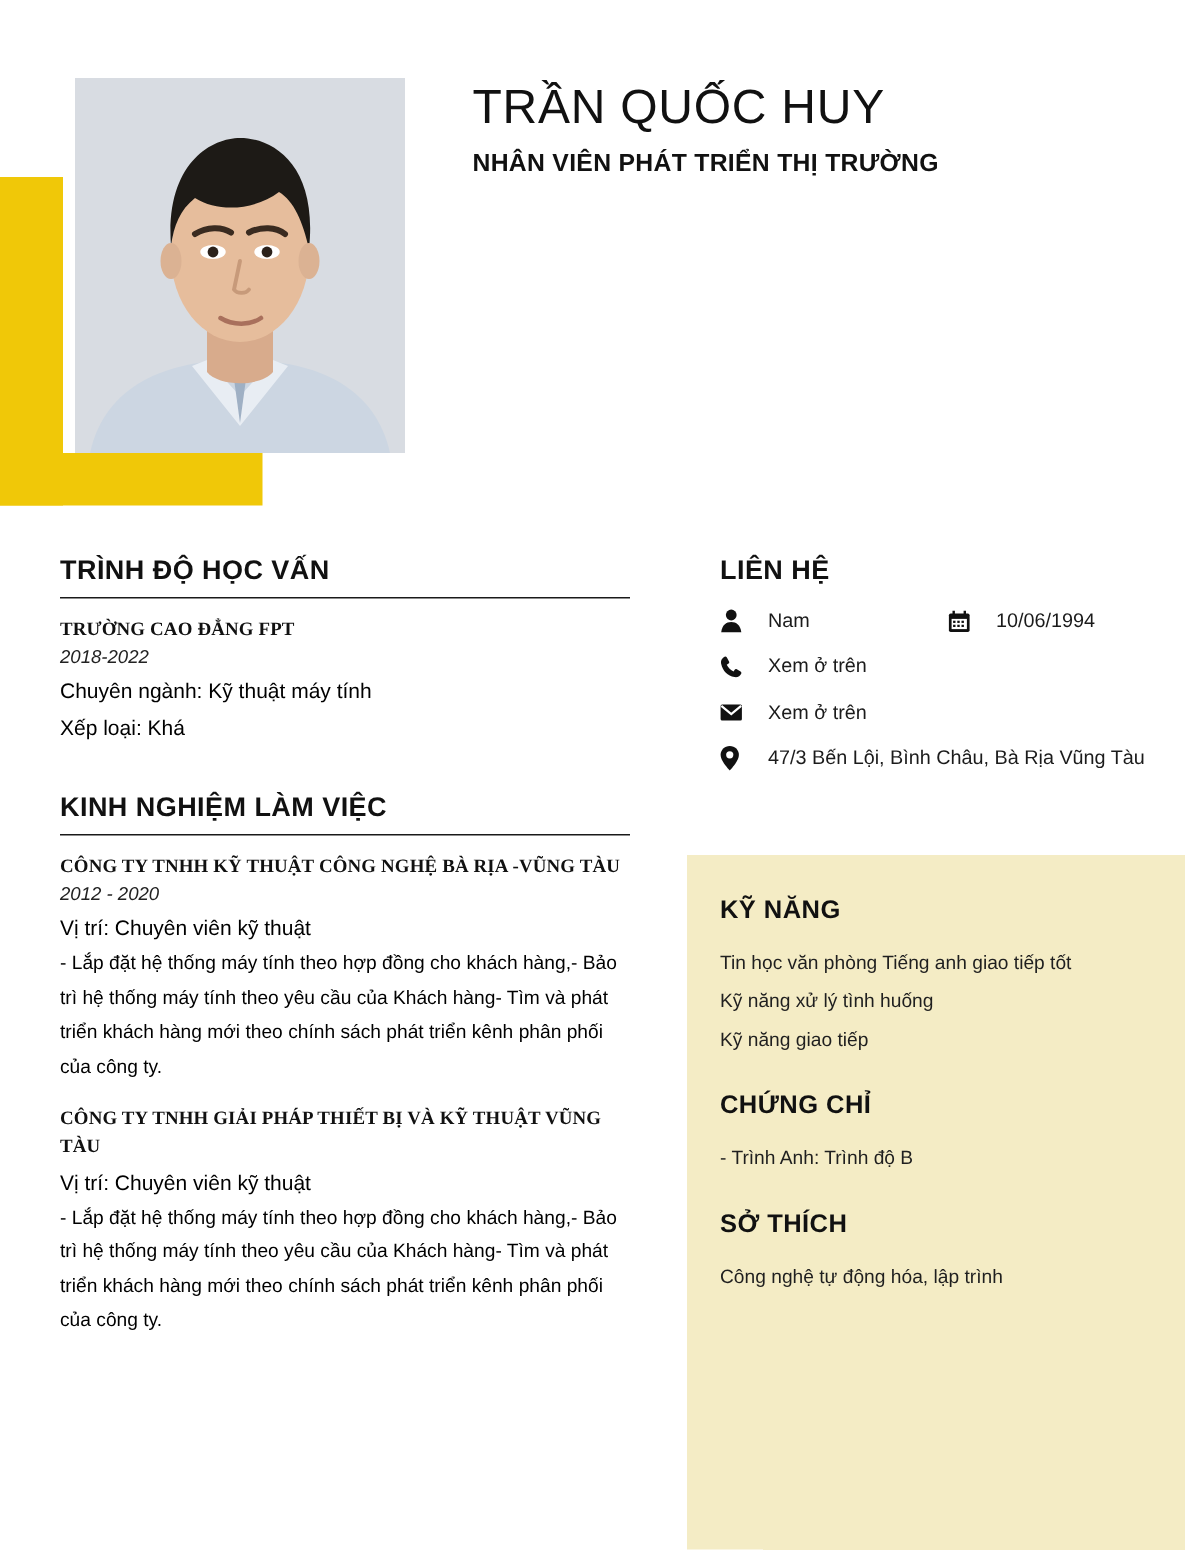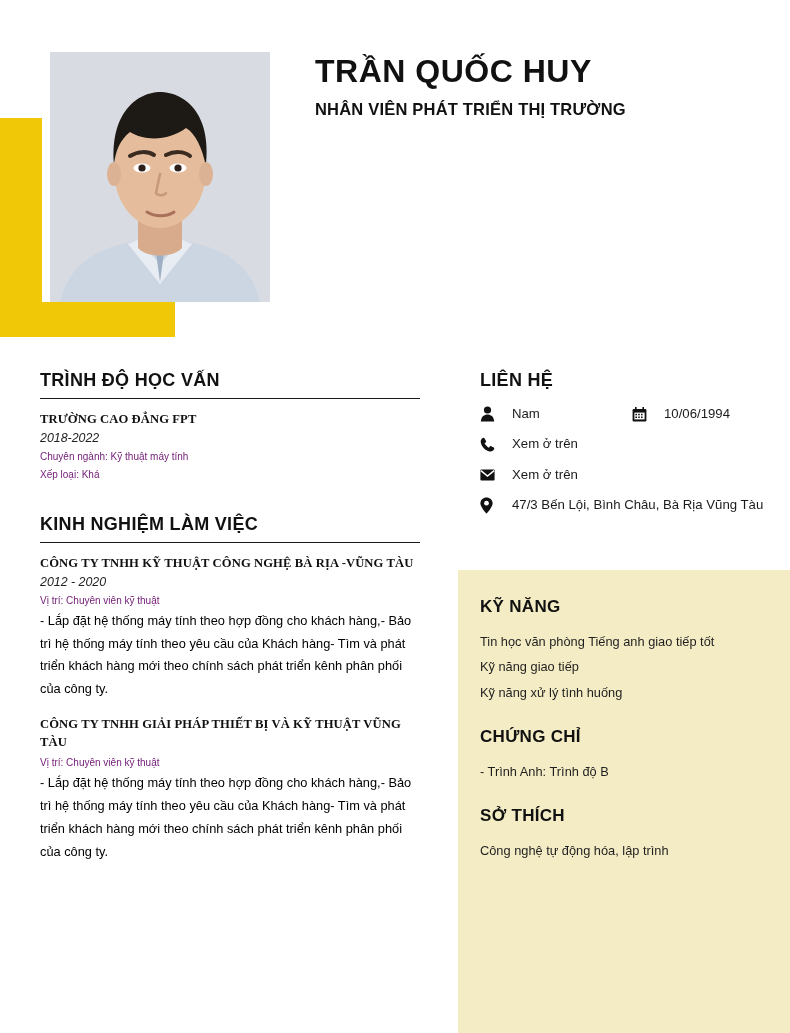--- a/index.html
+++ b/index.html
@@ -26,21 +26,21 @@
   .photo {
     position: absolute; left: 50px; top: 52px;
     width: 220px; height: 250px;
     background: #d9dde3;
     overflow: hidden;
   }
   .photo svg { display: block; width: 100%; height: 100%; }
 
   .name-block { position: absolute; left: 315px; top: 52px; width: 450px; }
   .name {
-    font-size: 32px; font-weight: bold; letter-spacing: 0.5px;
+    font-size: 32px; font-weight: normal; letter-spacing: 0.5px;
     color: #111; line-height: 1.2;
   }
   .job-title {
     margin-top: 10px;
     font-size: 16.5px; font-weight: bold; letter-spacing: 0.2px;
     color: #111;
   }
 
   
   .left-col { position: absolute; left: 40px; top: 370px; width: 380px; }
@@ -54,21 +54,21 @@
   .entry { margin-bottom: 14px; }
   .entry-title {
     font-size: 12.6px; font-weight: bold; letter-spacing: 0.1px;
     color: #111; line-height: 1.45; margin-bottom: 3px; font-family: Liberation Serif, serif;
   }
   .entry-date {
     font-size: 12.4px; font-style: italic; color: #222;
     margin-bottom: 3px;
   }
   .entry-line {
-    font-size: 10px; color: #701a75; line-height: 1.78;
+    font-size: 14px; color: #000000; line-height: 1.78;
   }
   .entry-desc {
     font-size: 12.8px; color: #000000; line-height: 1.78; text-align: left;
   }
   .gap-sec { height: 16px; }
 
   
   .right-col { position: absolute; left: 480px; top: 370px; width: 332px; }
   .contact-head {
     font-size: 18px; font-weight: bold; letter-spacing: 0.3px;
@@ -247,22 +247,22 @@
             <circle cx="6.5" cy="6.2" r="2.4" fill="#fff"></circle>
           </svg>
       </span>
       <span class="ctext">47/3 Bến Lội, Bình Châu, Bà Rịa Vũng Tàu</span>
     </div>
   </div>
 
   <div class="skills-panel">
     <div class="panel-head">KỸ NĂNG</div>
     <div class="panel-line">Tin học văn phòng Tiếng anh giao tiếp tốt</div>
+    <div class="panel-line">Kỹ năng xử lý tình huống</div>
     <div class="panel-line">Kỹ năng giao tiếp</div>
-    <div class="panel-line">Kỹ năng xử lý tình huống</div>
 
     <div class="panel-head mt">CHỨNG CHỈ</div>
     <div class="panel-line">- Trình Anh: Trình độ B</div>
 
     <div class="panel-head mt">SỞ THÍCH</div>
     <div class="panel-line">Công nghệ tự động hóa, lập trình</div>
 
     <div class="watermark">@jobgovn.com</div>
   </div>
 

